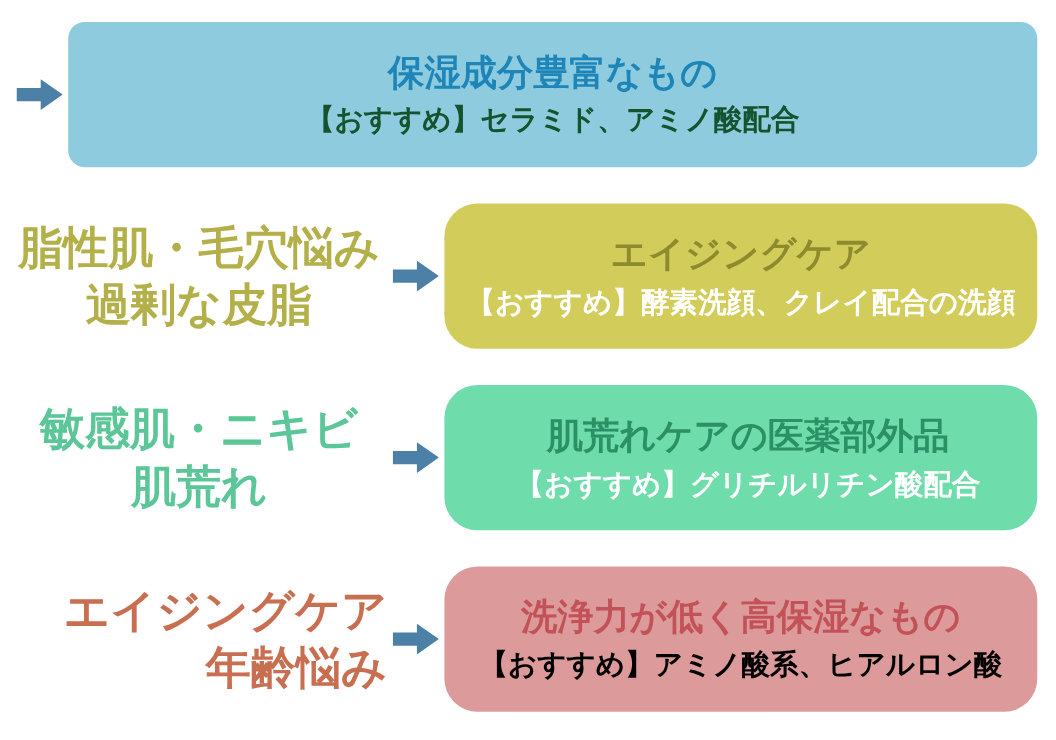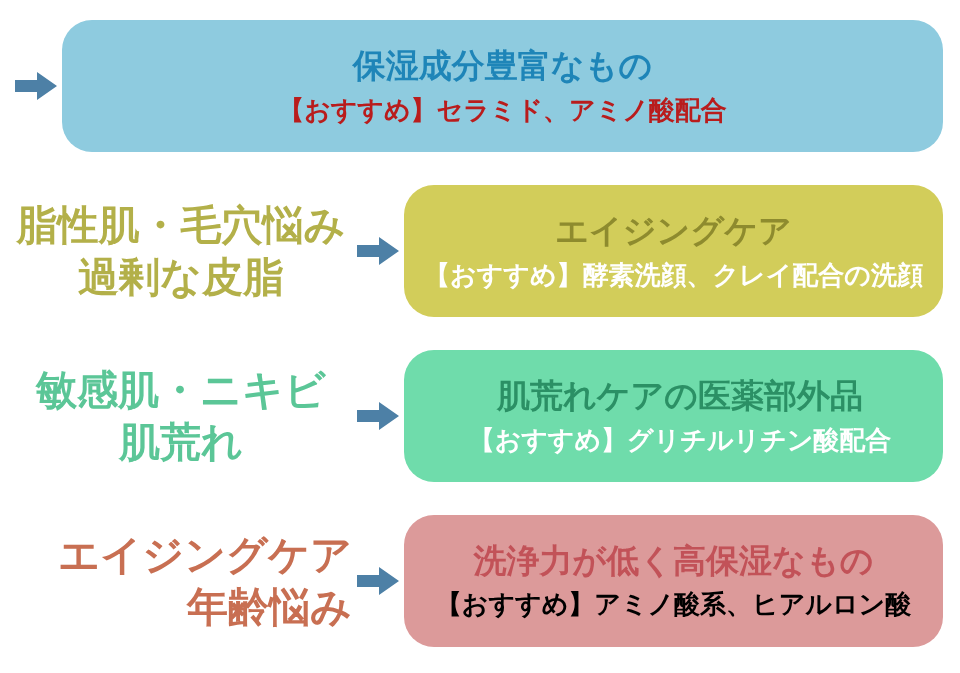--- a/index.html
+++ b/index.html
@@ -71,23 +71,23 @@
 <body>
 
 <div class="canvas">
 
   <div class="row row-1">
     <div class="arrow-col">
       <svg width="42" height="30" viewBox="0 0 42 30" aria-hidden="true">
         <path d="M0 9 H22 V1 L42 15 L22 29 V21 H0 Z" fill="#4d80a6"></path>
       </svg>
     </div>
-    <div class="box" style="background-color: rgb(142, 203, 223);">
+    <div class="box" style="background-color: rgb(142, 203, 223); border-radius: 15px;">
       <div class="box-title" style="color: rgb(30, 133, 184);">保湿成分豊富なもの</div>
-      <div class="box-subtitle" style="color: #b91c1c;">【おすすめ】セラミド、アミノ酸配合</div>
+      <div class="box-subtitle" style="color: #14532d; font-family: Liberation Mono, monospace;">【おすすめ】セラミド、アミノ酸配合</div>
     </div>
   </div>
 
   <div class="row row-2">
     <div class="label-col" style="color: rgb(179, 176, 73);">
       <div class="label-line">脂性肌・毛穴悩み</div>
       <div class="label-line">過剰な皮脂</div>
     </div>
     <div class="arrow-col">
       <svg width="42" height="30" viewBox="0 0 42 30" aria-hidden="true">

